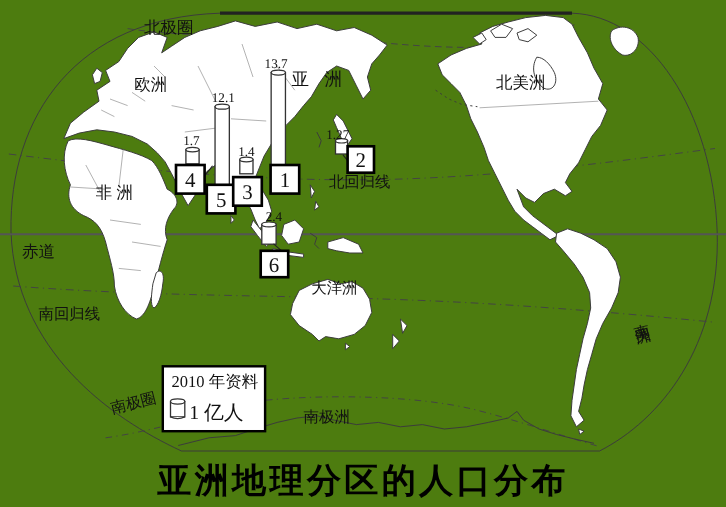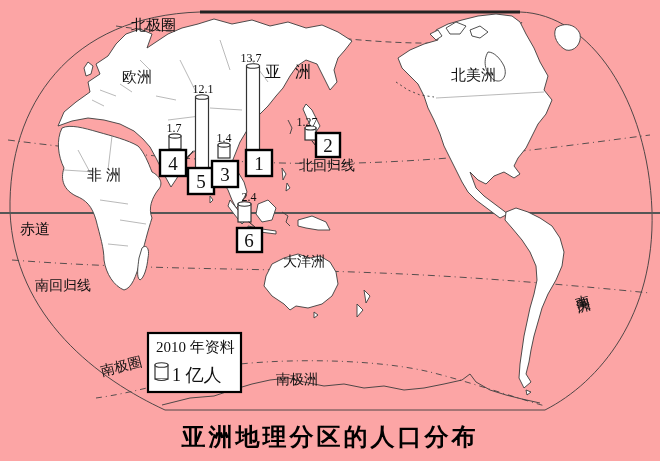--- a/index.html
+++ b/index.html
@@ -1,36 +1,36 @@
 <!DOCTYPE html>
 <html><head>
 <meta charset="utf-8">
 <style>
   html,body{margin:0;padding:0;background:#fff;}
   .stage{
-    position:relative;width:660px;height:461px;background:#fca5a5;overflow:hidden;
+    position:relative;width:660px;height:461px;background:#4d7c0f;overflow:hidden;
     font-family:"Liberation Serif","DejaVu Serif",serif;
   }
   svg text{font-family:"Liberation Serif","DejaVu Serif",serif;fill:#111;}
   .geo{stroke:#3c3c3c;stroke-width:0.9;fill:#fff;}
   .coast{stroke:#3c3c3c;stroke-width:0.9;fill:none;}
   .inner{stroke:#8a8a8a;stroke-width:0.6;fill:none;}
   .latlab{font-size:15px;}
   .small-lab{font-size:14px;}
   .val{font-size:12px;text-anchor:middle;}
   .boxnum{font-size:19px;text-anchor:middle;}
   .cylbody{fill:#fff;stroke:#333;stroke-width:1.2;}
   .cyltop{fill:#fff;stroke:#333;stroke-width:1.1;}
   .vlabel{writing-mode:vertical-rl;text-orientation:upright;font-size:14px;letter-spacing:2px;}
   .title-bar{
     position:absolute;left:0;top:413px;width:660px;height:48px;
     display:flex;align-items:center;justify-content:center;
   }
   .title-text{
-    font-size:24px;font-weight:bold;letter-spacing:3px;color:#000;
+    font-size:31px;font-weight:bold;letter-spacing:3px;color:#000;
     font-family:"Liberation Serif","DejaVu Serif",serif;
   }
 </style>
 </head>
 <body>
 
 <div class="stage">
   <svg width="660" height="412" viewBox="0 0 660 412">
 
     <g>

